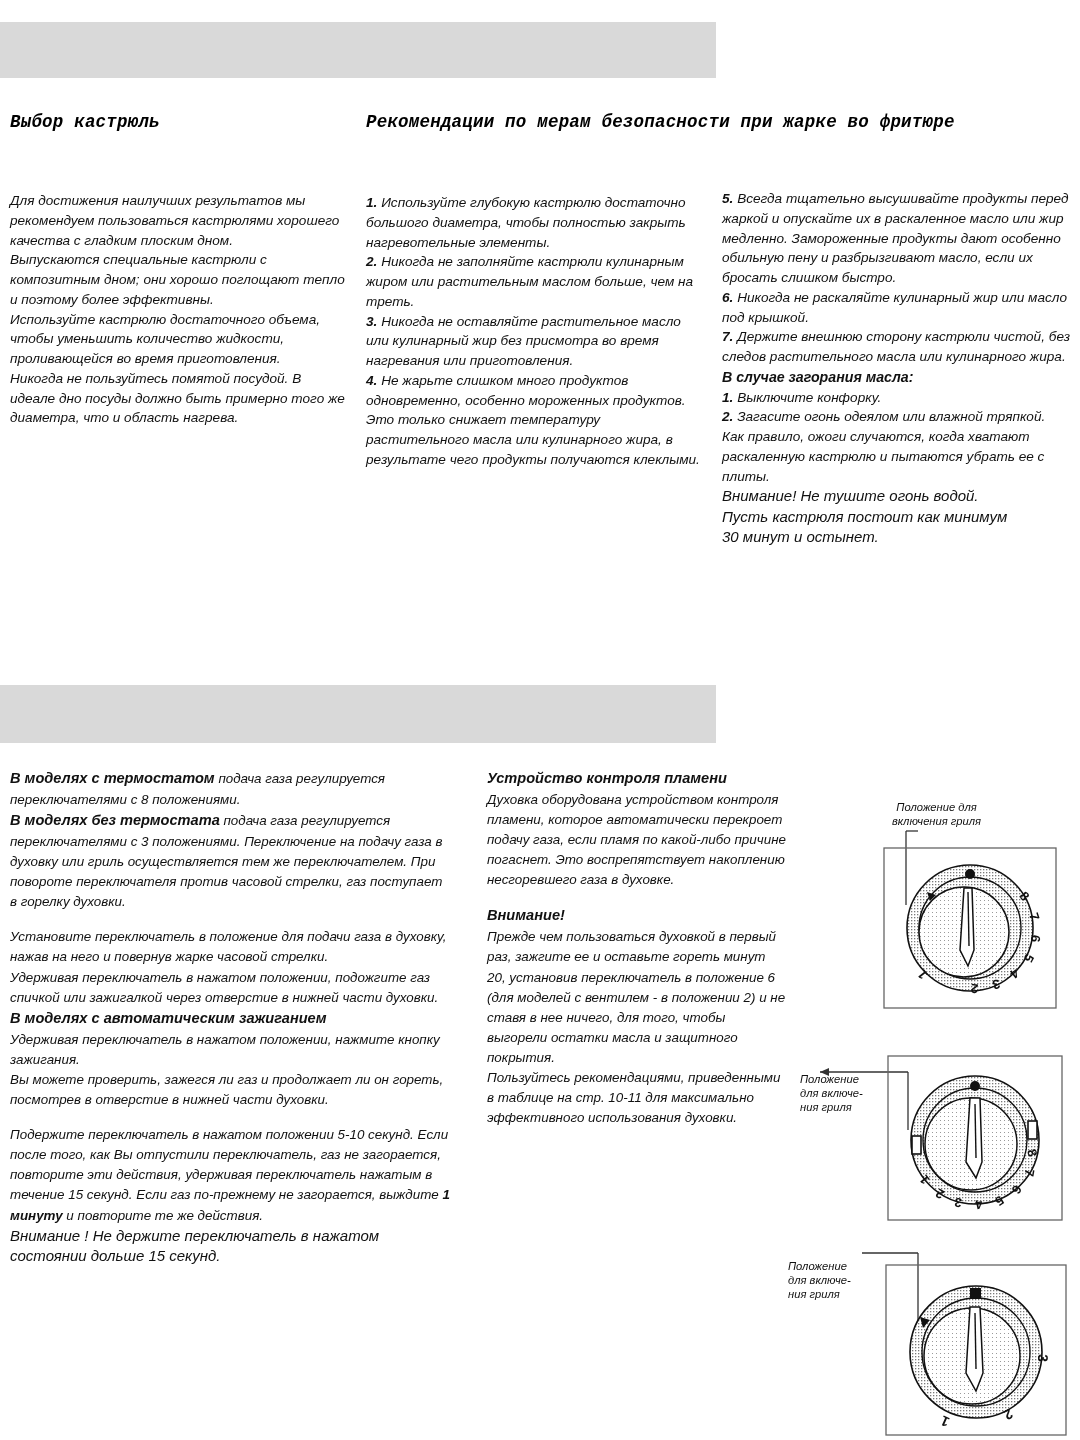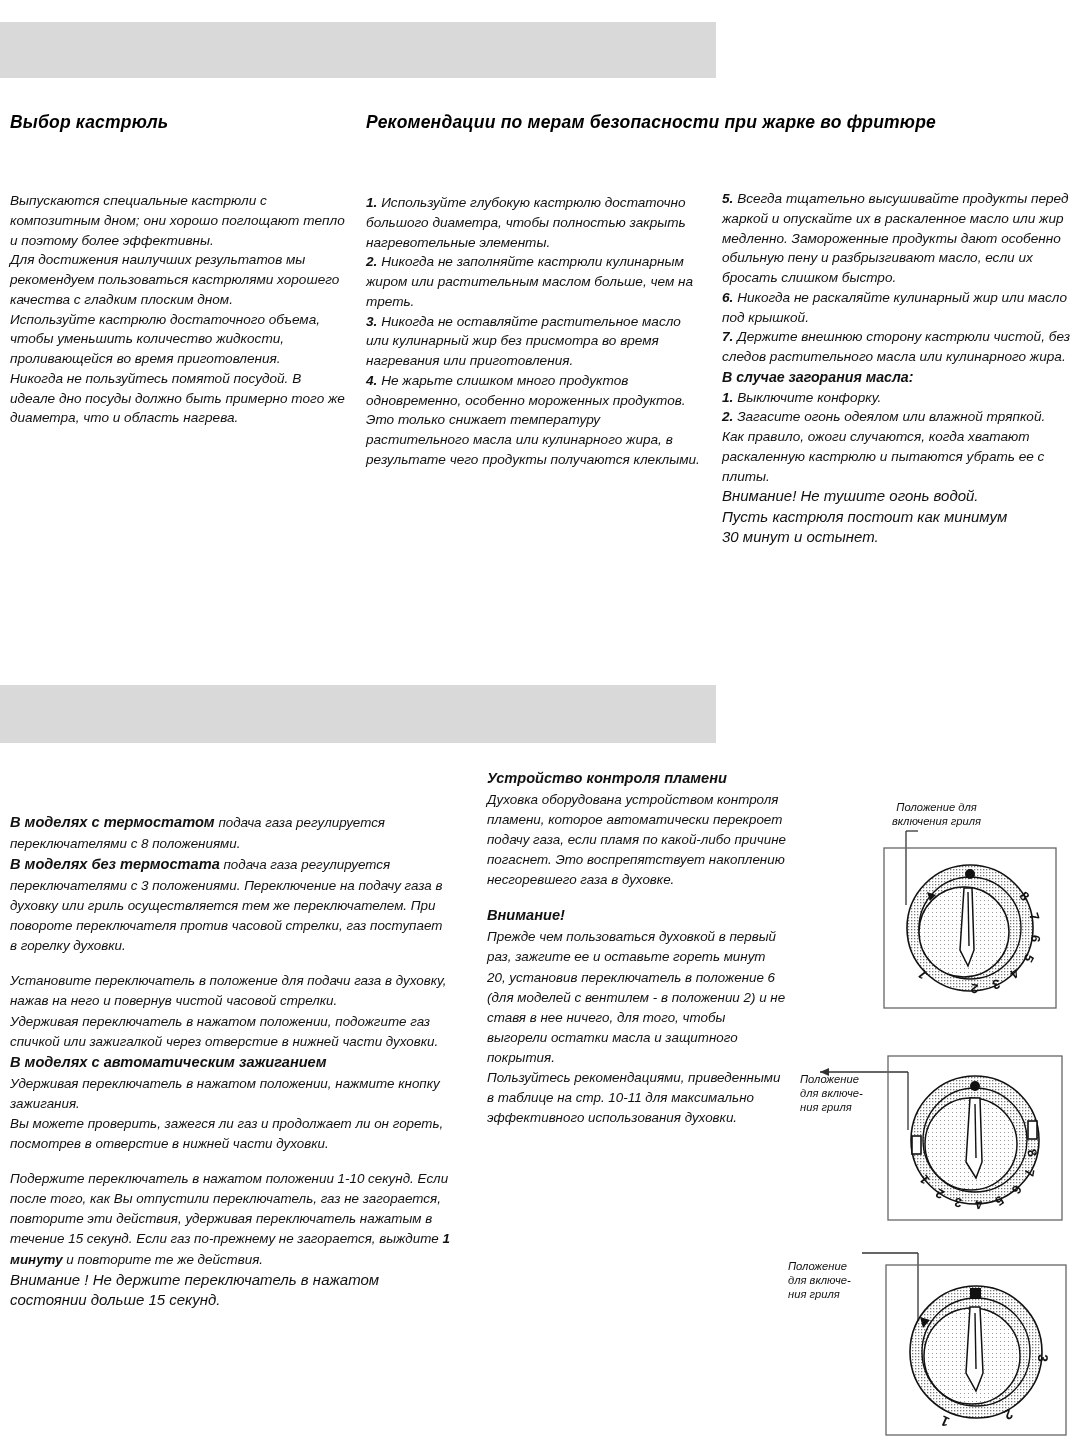--- a/index.html
+++ b/index.html
@@ -26,20 +26,21 @@
   .page-section { position: absolute; }
 
   h2.sec-head {
     margin: 0 0 0 0;
     font-size: 17.5px;
     font-weight: bold;
     font-style: italic;
     letter-spacing: 0.2px;
     line-height: 1.2;
     color: #000;
+    font-family: Liberation Mono, monospace;
   }
 
   .body-col {
     font-size: 13.6px;
     font-style: italic;
     line-height: 1.455;
     color: #111;
   }
   .body-col p { margin: 0; }
   .body-col p.gap { margin-top: 15px; }
@@ -63,21 +64,21 @@
     margin-top: 16px;
   }
   .warn-big {
     font-weight: normal;
     font-style: italic;
     font-size: 15px;
     line-height: 1.37;
   }
 
   
-  #col-bot-1 { left: 10px;  top: 768px; width: 440px; margin-top: 44px; }
+  #col-bot-1 { left: 10px;  top: 768px; width: 440px; }
   #col-bot-2 { left: 487px; top: 768px; width: 300px; }
 
   #col-bot-1 .body-col,
   #col-bot-2 .body-col { font-size: 13.4px; line-height: 1.5; }
 
   .inline-head {
     font-weight: bold;
     font-style: italic;
     font-size: 14.6px;
   }
@@ -107,22 +108,22 @@
 </style>
 </head>
 <body>
 
 <div class="gray-band" id="band-top"></div>
 <div class="gray-band" id="band-mid"></div>
 
 <div class="page-section" id="col-top-1">
   <h2 class="sec-head">Выбор кастрюль</h2>
   <div class="body-col txt">
+    <p>Для достижения наилучших результатов мы рекомендуем пользоваться кастрюлями хорошего качества с гладким плоским дном.</p>
     <p>Выпускаются специальные кастрюли с композитным дном; они хорошо поглощают тепло и поэтому более эффективны.</p>
-    <p>Для достижения наилучших результатов мы рекомендуем пользоваться кастрюлями хорошего качества с гладким плоским дном.</p>
     <p>Используйте кастрюлю достаточного объема, чтобы уменьшить количество жидкости, проливающейся во время приготовления.</p>
     <p>Никогда не пользуйтесь помятой посудой. В идеале дно посуды должно быть примерно того же диаметра, что и область нагрева.</p>
   </div>
 </div>
 
 <div class="page-section" id="head-top-2">
   <h2 class="sec-head">Рекомендации по мерам безопасности при жарке во фритюре</h2>
 </div>
 
 <div class="page-section" id="col-top-2">
@@ -148,26 +149,26 @@
     <p class="warn-big"><span>Внимание!</span><span> Не тушите огонь водой.</span></p>
     <p class="warn-big">Пусть кастрюля постоит как минимум</p>
     <p class="warn-big">30 минут и остынет.</p>
   </div>
 </div>
 
 <div class="page-section" id="col-bot-1">
   <div class="body-col">
     <p><span class="inline-head">В моделях с термостатом</span><span> подача газа регулируется переключателями с 8 положениями.</span></p>
     <p><span class="inline-head">В моделях без термостата</span><span> подача газа регулируется переключателями с 3 положениями. Переключение на подачу газа в духовку или гриль осуществляется тем же переключателем. При повороте переключателя против часовой стрелки, газ поступает в горелку духовки.</span></p>
-    <p class="gap">Установите переключатель в положение для подачи газа в духовку, нажав на него и повернув чистой часовой стрелки.</p>
+    <p class="gap">Установите переключатель в положение для подачи газа в духовку, нажав на него и повернув жарке часовой стрелки.</p>
     <p>Удерживая переключатель в нажатом положении, подожгите газ спичкой или зажигалкой через отверстие в нижней части духовки.</p>
     <p class="block-head">В моделях с автоматическим зажиганием</p>
     <p>Удерживая переключатель в нажатом положении, нажмите кнопку зажигания.</p>
     <p>Вы можете проверить, зажегся ли газ и продолжает ли он гореть, посмотрев в отверстие в нижней части духовки.</p>
-    <p class="gap"><span>Подержите переключатель в нажатом положении 1-10 секунд. Если после того, как Вы отпустили переключатель, газ не загорается, повторите эти действия, удерживая переключатель нажатым в течение 15 секунд. Если газ по-прежнему не загорается, выждите </span><b>1 минуту</b><span> и повторите те же действия.</span></p>
+    <p class="gap"><span>Подержите переключатель в нажатом положении 5-10 секунд. Если после того, как Вы отпустили переключатель, газ не загорается, повторите эти действия, удерживая переключатель нажатым в течение 15 секунд. Если газ по-прежнему не загорается, выждите </span><b>1 минуту</b><span> и повторите те же действия.</span></p>
     <p class="warn-big">Внимание ! Не держите переключатель в нажатом состоянии дольше 15 секунд.</p>
   </div>
 </div>
 
 <div class="page-section" id="col-bot-2">
   <div class="body-col">
     <p class="block-head">Устройство контроля пламени</p>
     <p>Духовка оборудована устройством контроля пламени, которое автомати­чески перекроет подачу газа, если пламя по какой-либо причине погаснет. Это воспрепятствует накоплению несгорев­шего газа в духовке.</p>
     <p class="block-head gap">Внимание!</p>
     <p>Прежде чем пользоваться духовкой в первый раз, зажгите ее и оставьте гореть минут 20, установив переключатель в положение 6 (для моделей с вентилем - в положении 2) и не ставя в нее ничего, для того, чтобы выгорели остатки масла и защитного покрытия.</p>

